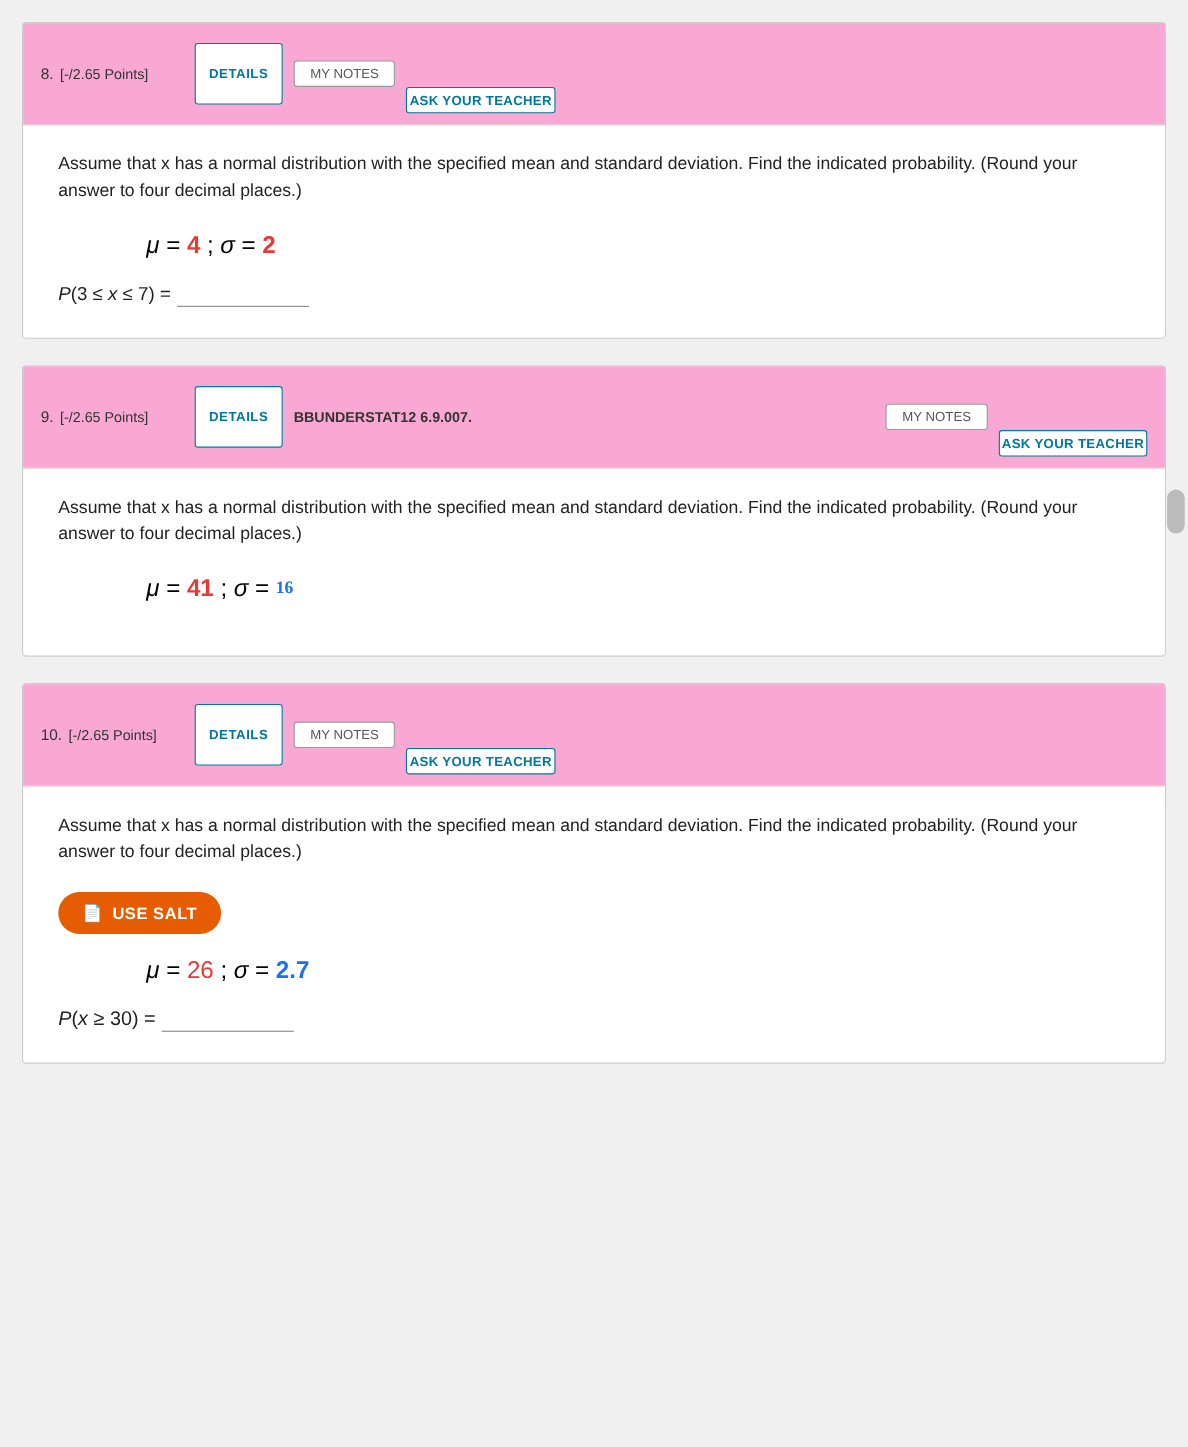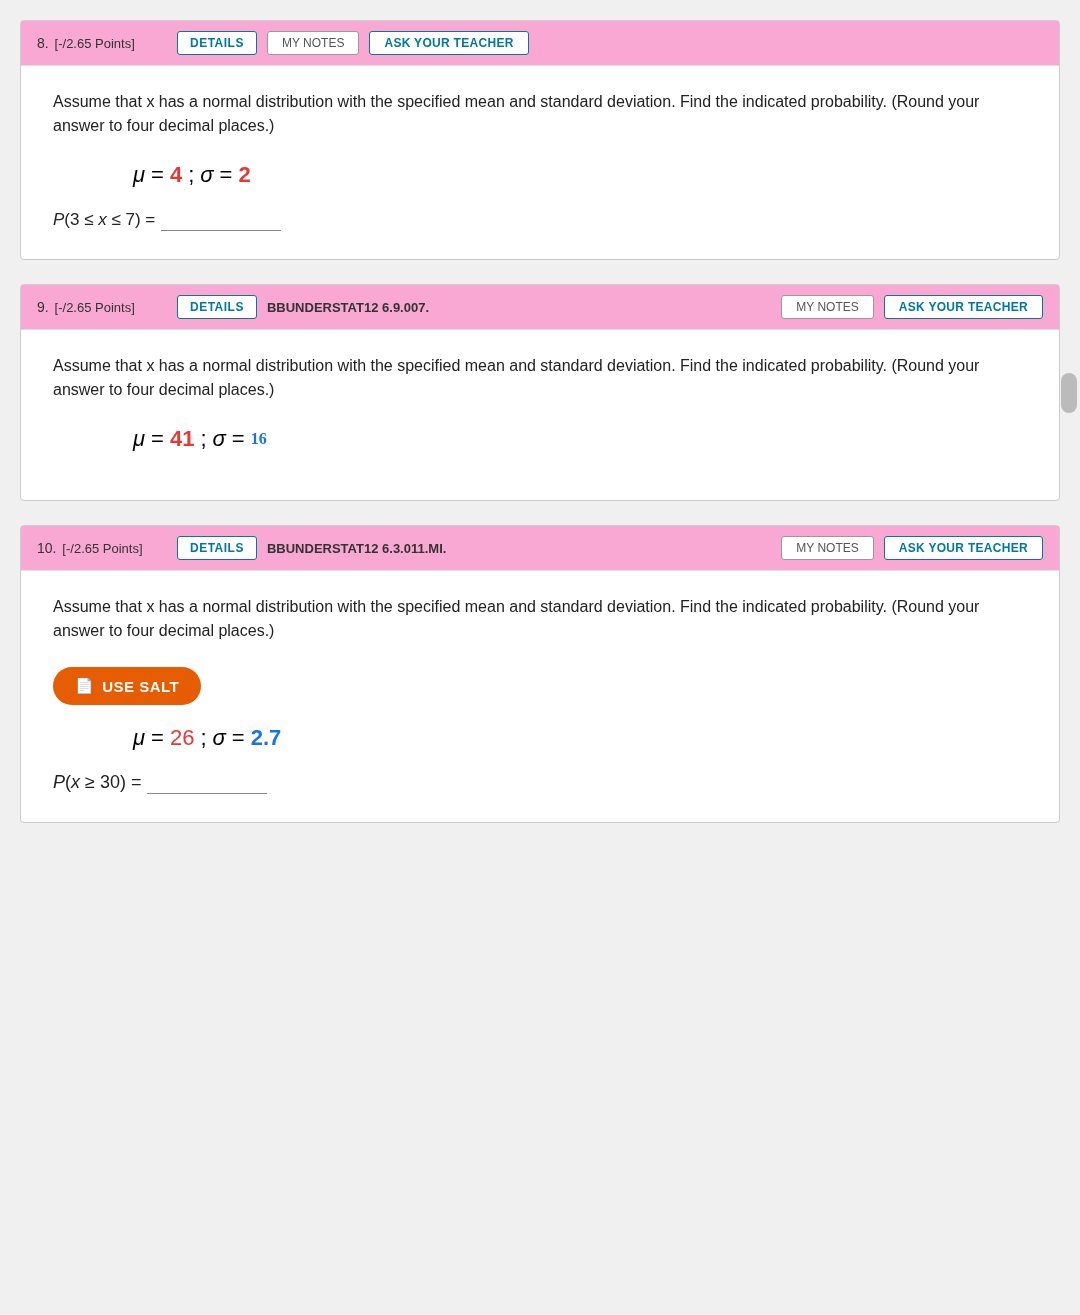--- a/index.html
+++ b/index.html
@@ -26,21 +26,21 @@
     .problem-number {
       font-size: 14px;
       color: #333;
       white-space: nowrap;
       min-width: 130px;
     }
     .btn-details {
       border: 1.5px solid #0078a0;
       color: #0078a0;
       background: #fff;
-      padding: 4px 12px;
+      padding: 20px 12px;
       font-size: 12px;
       font-weight: bold;
       border-radius: 3px;
       cursor: pointer;
       letter-spacing: 0.5px;
     }
     .problem-code {
       font-size: 13px;
       color: #333;
       flex: 1;
@@ -53,27 +53,28 @@
       padding: 4px 14px;
       font-size: 12px;
       border-radius: 3px;
       cursor: pointer;
       white-space: nowrap;
     }
     .btn-ask-teacher {
       border: 1.5px solid #0078a0;
       color: #0078a0;
       background: #fff;
-      padding: 4px 14px;
+      padding: 4px 2px;
       font-size: 12px;
       font-weight: bold;
       border-radius: 3px;
       cursor: pointer;
       white-space: nowrap;
       letter-spacing: 0.3px;
+      margin-top: 48px;
     }
     .scrollbar-area {
       position: relative;
     }
     .scrollbar-thumb {
       position: absolute;
       right: -18px;
       top: 50%;
       transform: translateY(-50%);
       width: 16px;
@@ -192,21 +193,20 @@
   </div>
 </div>
 
 <div class="problem-card">
   <div class="problem-header">
     <span class="problem-number">
       <span>10.</span>
       <span style="font-size:13px; color:#333; margin-left:2px;">[-/2.65 Points]</span>
     </span>
     <button class="btn-details">DETAILS</button>
-    <span class="problem-code">BBUNDERSTAT12 6.3.011.MI.</span>
     <button class="btn-my-notes">MY NOTES</button>
     <button class="btn-ask-teacher">ASK YOUR TEACHER</button>
   </div>
   <div class="problem-body">
     <p class="problem-text">Assume that x has a normal distribution with the specified mean and standard deviation. Find the indicated probability. (Round your answer to four decimal places.)</p>
     <button class="use-salt-btn">
       <span class="salt-icon">📄</span>
       <span>USE SALT</span>
     </button>
     <div class="formula-line">

